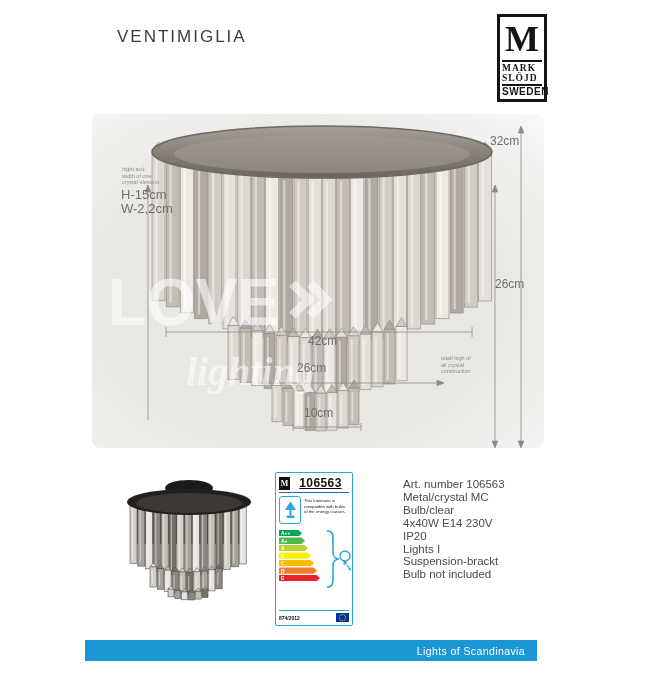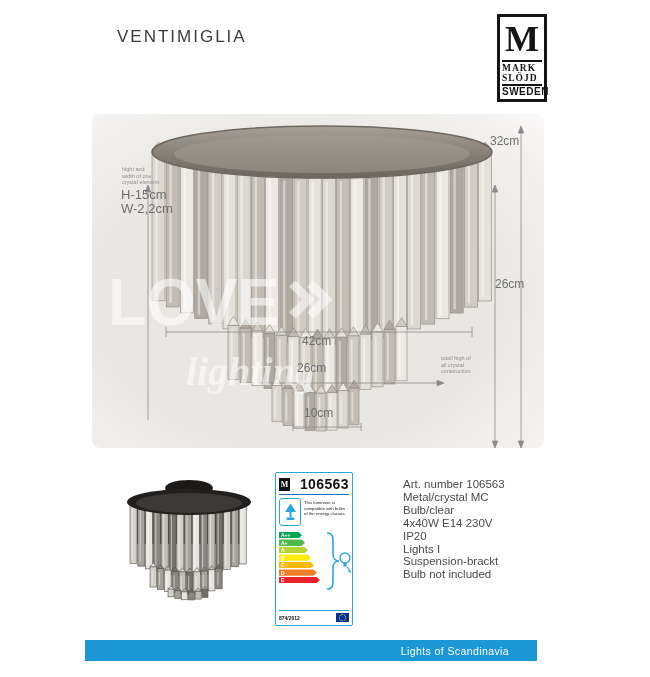--- a/index.html
+++ b/index.html
@@ -32,21 +32,21 @@
       font-family:"Liberation Serif",serif;}
   .chev{width:18px;height:18px;border-top:9px solid rgba(255,255,255,0.55);
       border-right:9px solid rgba(255,255,255,0.55);transform:rotate(45deg);}
 
   
   .energy{left:275px;top:472px;width:78px;height:154px;border:1.5px solid #2ba6db;
       border-radius:2px;background:#fff;box-sizing:border-box;padding:3px 3px;font-family:"Liberation Sans",sans-serif;}
   .e-header{display:flex;align-items:center;gap:2px;border-bottom:1.5px solid #1d6eb8;padding-bottom:2px;}
   .mini-logo{width:11px;height:13px;background:#111;color:#fff;display:flex;align-items:center;
       justify-content:center;font-family:"Liberation Serif",serif;font-weight:bold;font-size:8px;}
-  .art-number{flex:1;text-align:right;font-size:14px;font-weight:bold;color:#111;letter-spacing:.4px;}
+  .art-number{flex:1;text-align:center;font-size:12px;font-weight:bold;color:#111;letter-spacing:.4px;text-decoration:underline;}
   .e-info{display:flex;gap:3px;margin-top:3px;}
   .lamp-box{width:20px;height:26px;border:1.3px solid #2ba6db;border-radius:3px;display:flex;
       align-items:center;justify-content:center;flex:none;}
   .info-text{font-size:4.3px;line-height:5.5px;color:#222;padding-top:2px;}
   .e-classes{position:relative;margin-top:6px;height:58px;}
   .e-row{height:6.4px;margin-bottom:1.1px;display:flex;align-items:center;color:#fff;
       font-weight:bold;font-size:5px;padding-left:2px;box-sizing:border-box;
       clip-path:polygon(0 0, calc(100% - 3.5px) 0, 100% 50%, calc(100% - 3.5px) 100%, 0 100%);}
   .e-row:nth-child(1){width:23px;} .e-row:nth-child(2){width:26px;} .e-row:nth-child(3){width:29px;}
   .e-row:nth-child(4){width:32px;} .e-row:nth-child(5){width:35px;} .e-row:nth-child(6){width:38px;}
@@ -55,21 +55,21 @@
       padding-top:2px;display:flex;justify-content:space-between;align-items:center;}
   .reg{font-size:5px;font-weight:bold;color:#111;}
   .eu-flag{width:13px;height:9px;background:#003399;display:flex;align-items:center;justify-content:center;}
   .eu-stars{width:5px;height:5px;border:1px dotted #ffcc00;border-radius:50%;}
 
   
   .details{left:403px;top:478px;font-size:11.5px;line-height:12.9px;color:#4c4b4a;}
 
   
   .footer-bar{left:85px;top:640px;width:452px;height:21px;display:flex;align-items:center;
-      justify-content:flex-end;padding-right:28px;box-sizing:border-box;color:#fff;font-size:10.5px;
+      justify-content:flex-end;padding-right:12px;box-sizing:border-box;color:#fff;font-size:10.5px;
       letter-spacing:.4px;}
 </style>
 </head>
 <body>
 
 <div class="page">
 
   <div class="abs title">VENTIMIGLIA</div>
 
   <div class="abs brand-logo">
@@ -273,21 +273,21 @@
 
     <div class="abs note" style="left:36px;top:54px;width:54px;">
       <div>hight and</div>
       <div>width of one</div>
       <div>crystal element</div>
     </div>
     <div class="abs dim-label" style="left:35px;top:75px;font-size:13px;">H-15cm</div>
     <div class="abs dim-label" style="left:35px;top:89px;font-size:13px;">W-2,2cm</div>
     <div class="abs dim-label" style="left:404px;top:22px;">32cm</div>
     <div class="abs dim-label" style="left:409px;top:165px;">26cm</div>
-    <div class="abs dim-label" style="left:216px;top:222px;text-align:right;">42cm</div>
+    <div class="abs dim-label" style="left:222px;top:222px;text-align:right;">42cm</div>
     <div class="abs dim-label" style="left:211px;top:249px;">26cm</div>
     <div class="abs dim-label" style="left:218px;top:294px;">10cm</div>
     <div class="abs note" style="left:355px;top:243px;width:58px;">
       <div>totall high of</div>
       <div>all crystal</div>
       <div>construction</div>
     </div>
   </div>
 
   <svg class="abs" id="photo-svg" style="left:118px;top:462px;" width="142" height="142" viewBox="0 0 142 142">

